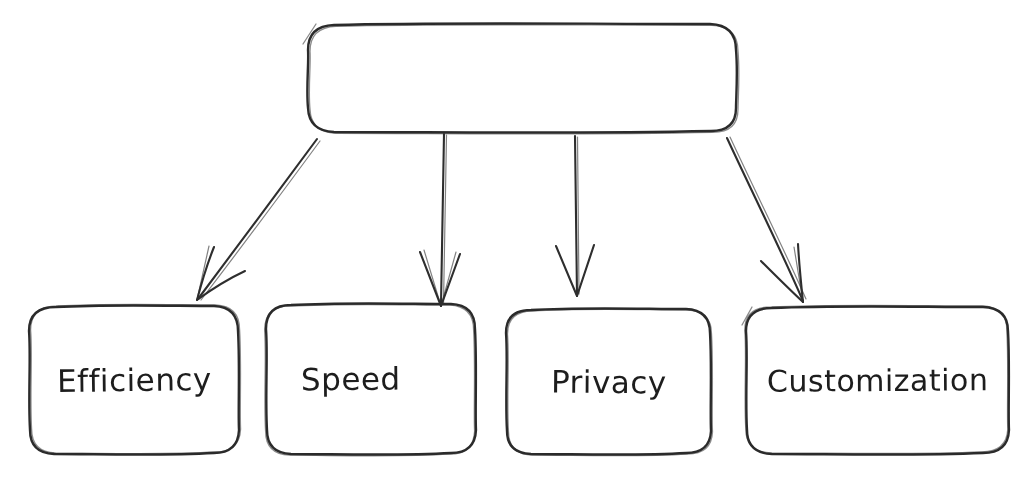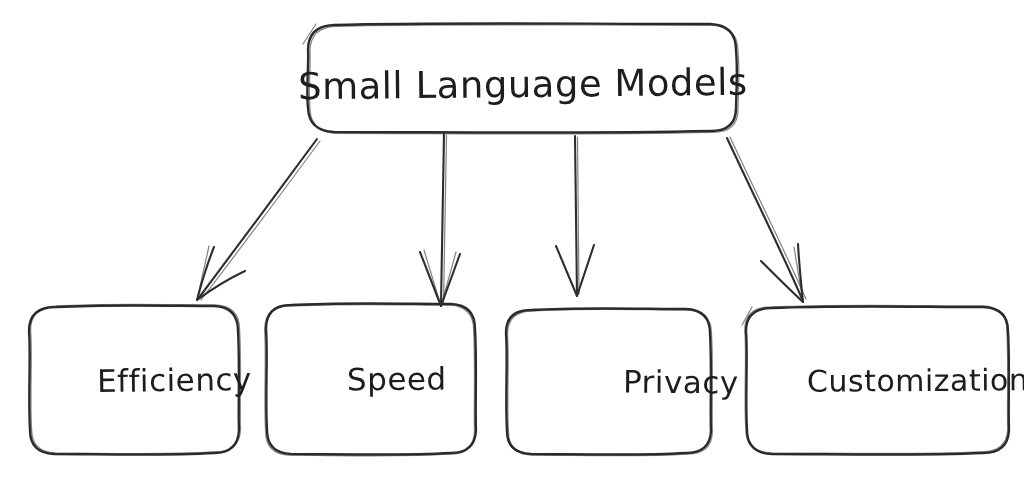--- a/index.html
+++ b/index.html
@@ -37,25 +37,24 @@
     letter-spacing: 0.5px;
   }
   .node-root {
     left: 307px; top: 23px; width: 431px; height: 110px;
     font-size: 37px;
     padding-top: 6px;
   }
   .node-root span { transform: rotate(-0.6deg); }
   .node-child {
     font-size: 31px;
-    margin-left: 40px;
   }
   .node-efficiency    { left: 28px;  top: 305px; width: 212px; height: 150px; }
-  .node-speed         { left: 271px; top: 303px; width: 172px; height: 152px; }
-  .node-privacy       { left: 505px; top: 308px; width: 207px; height: 147px; padding-left: 32px; }
+  .node-speed         { left: 265px; top: 303px; width: 172px; height: 152px; }
+  .node-privacy       { left: 505px; top: 308px; width: 207px; height: 147px; }
   .node-customization { left: 745px; top: 306px; width: 265px; height: 149px; font-size: 30px; border-radius: 30px; }
   .node-efficiency span    { transform: rotate(-0.8deg); }
   .node-speed span         { transform: rotate(-0.5deg); }
   .node-privacy span       { transform: rotate(0.4deg); }
   .node-customization span { transform: rotate(-0.4deg); }
 
   .sk-main {
     fill: none;
     stroke: #2b2b2b;
     stroke-width: 2.4;
@@ -147,23 +146,20 @@
     <g>
       <path class="sk-arrow" d="M 727 138 C 752 192 781 250 803 301"></path>
       <path class="sk-arrow-echo" d="M 730 137 C 755 191 784 249 806 299"></path>
       <path class="sk-arrow" d="M 803 302 C 788 288 773 273 761 261"></path>
       <path class="sk-arrow" d="M 803 302 C 801 283 799 262 798 244"></path>
       <path class="sk-arrow-echo" d="M 803 302 L 794 247"></path>
     </g>
 
   </svg>
 
-  <div class="node node-root">
-    <span>Small Language Models</span>
-  </div>
 
   <div class="node node-child node-efficiency">
     <span>Efficiency</span>
   </div>
 
   <div class="node node-child node-speed">
     <span>Speed</span>
   </div>
 
   <div class="node node-child node-privacy">

